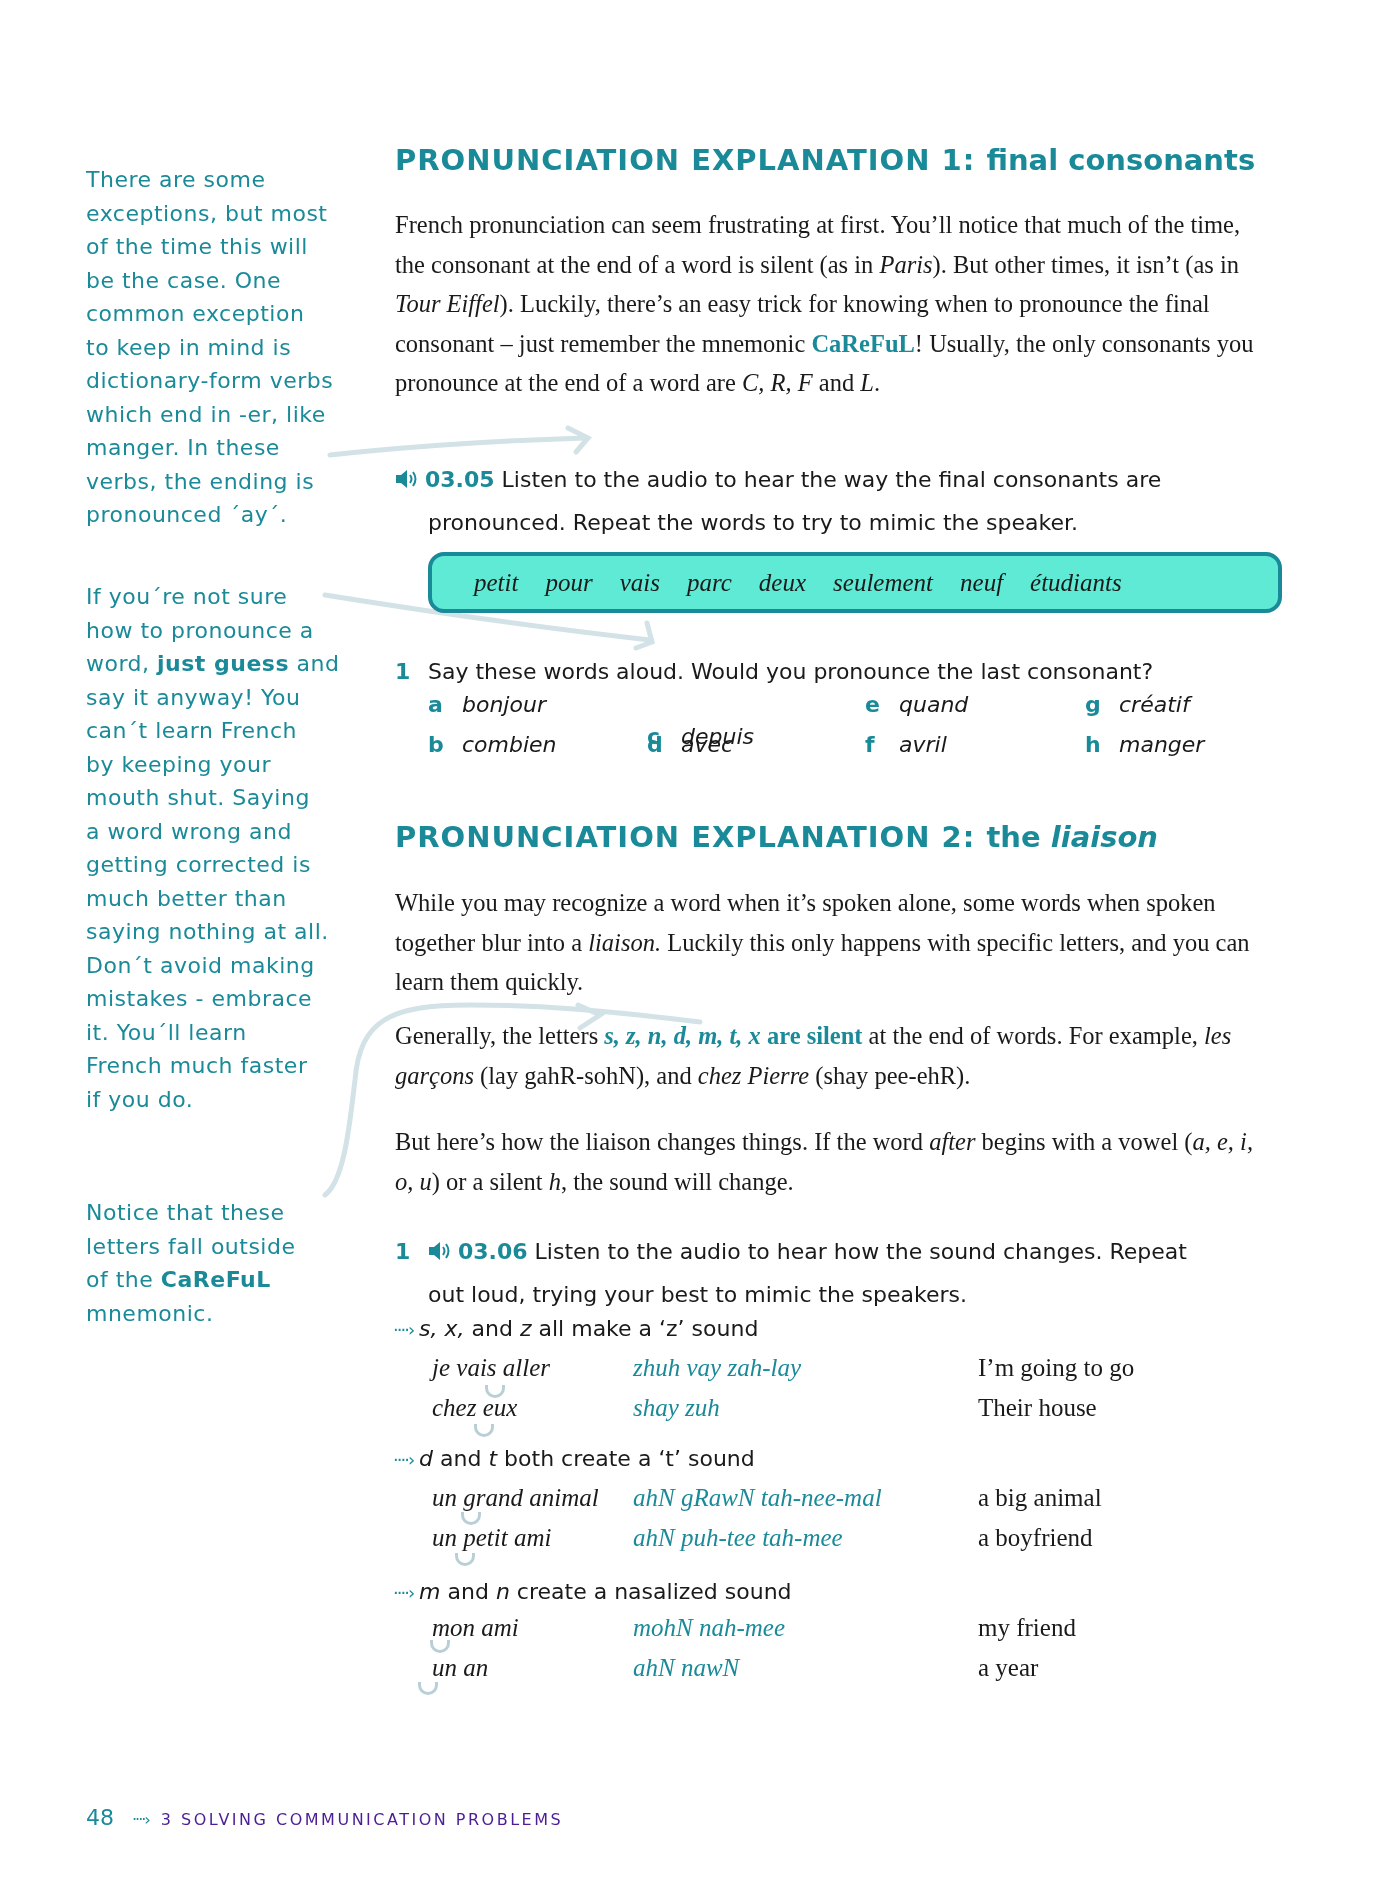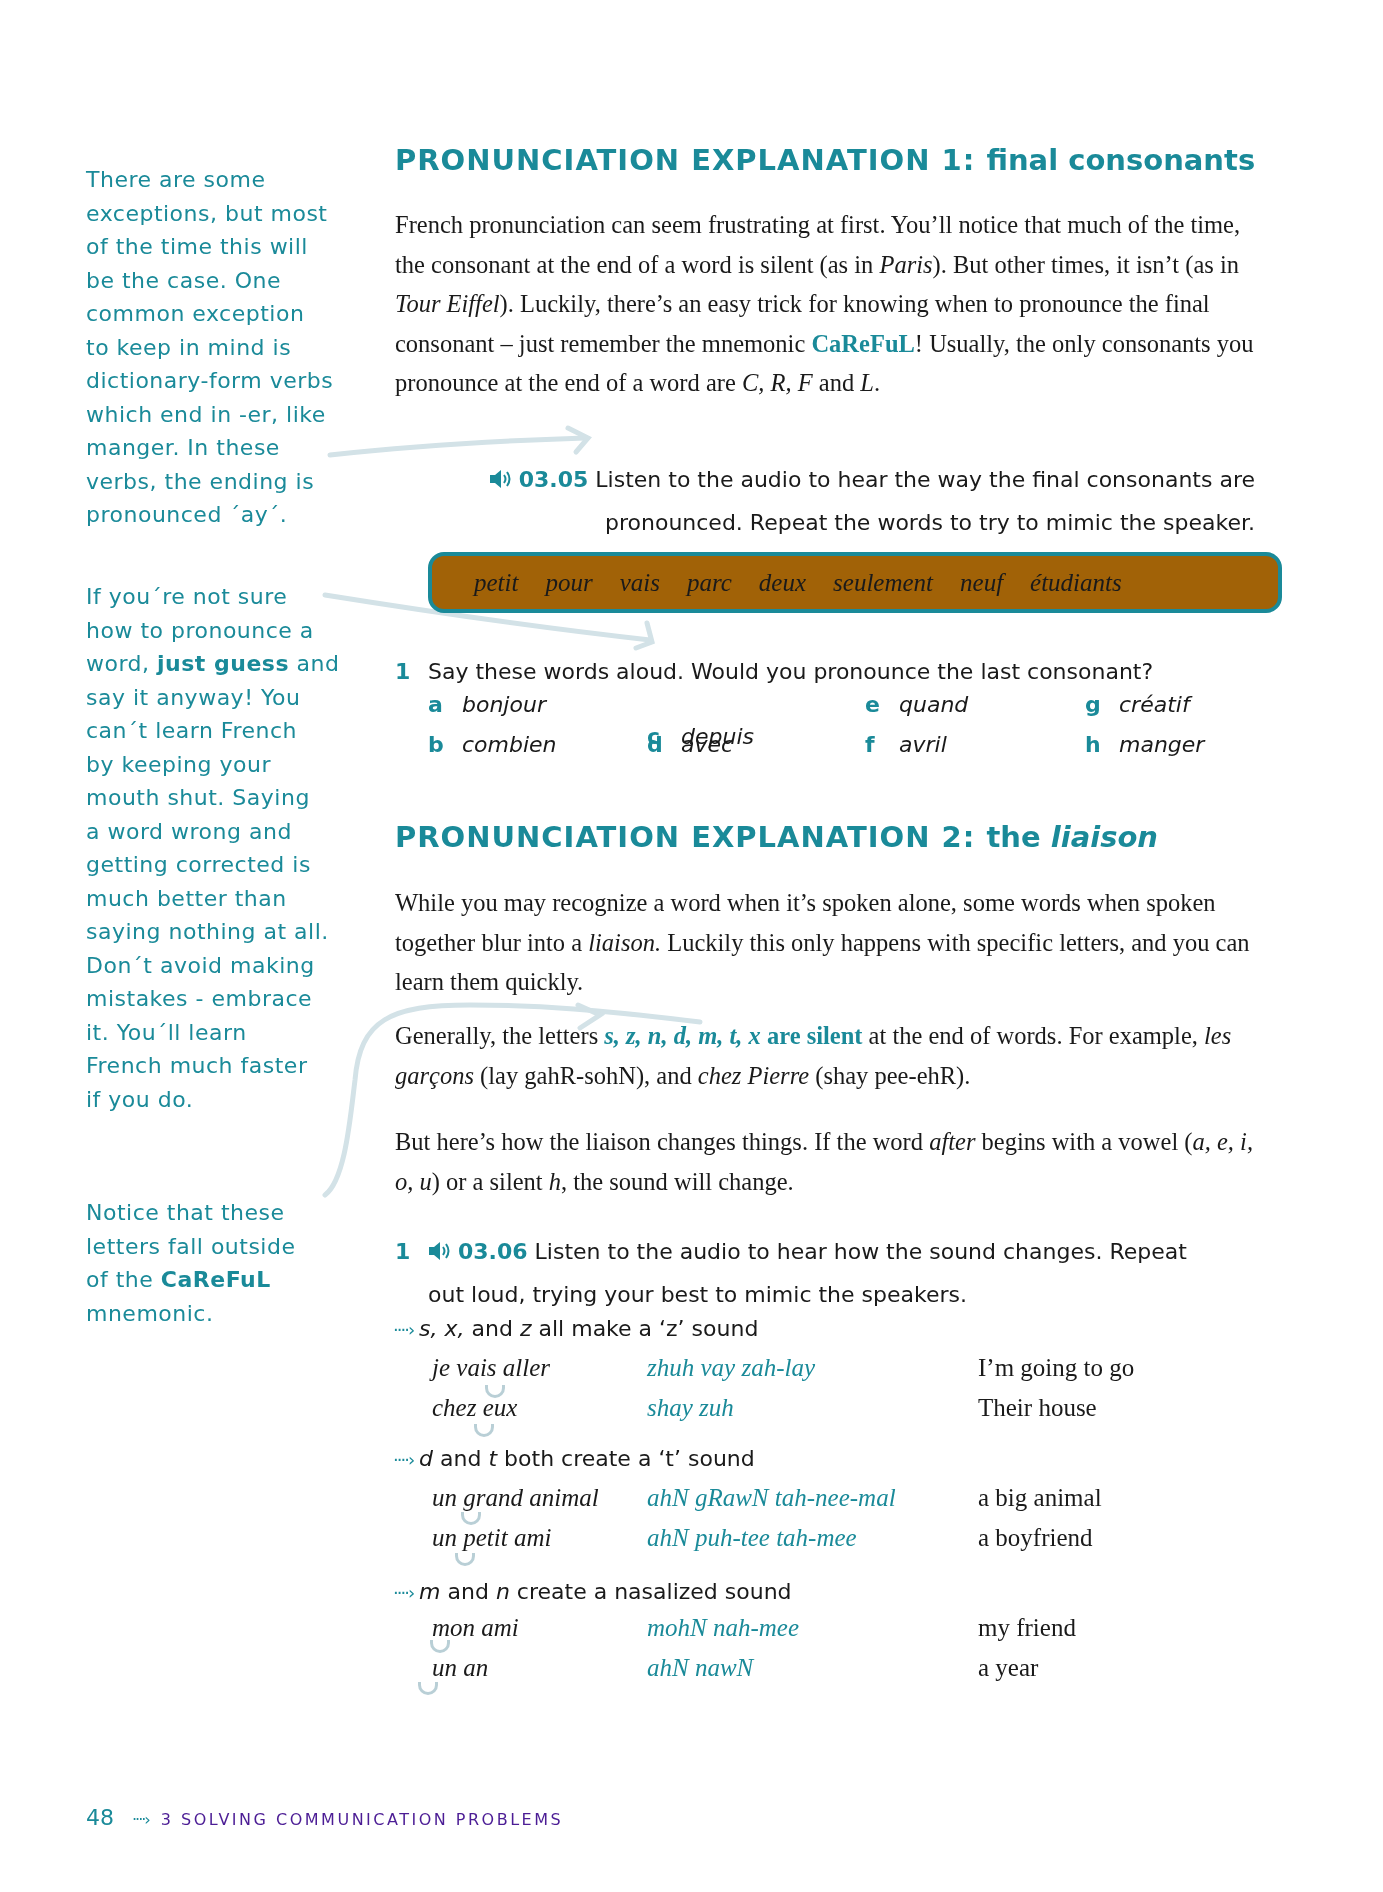--- a/index.html
+++ b/index.html
@@ -16,34 +16,34 @@
 
   .para { position: absolute; left: 395px; width: 860px; font-family: "Liberation Serif", serif; font-size: 24.5px; line-height: 39.5px; color: #1a1a1a; }
   .para i { font-style: italic; }
   .para .em { color: #1a8a99; font-weight: bold; }
   .para .emi { color: #1a8a99; font-weight: bold; font-style: italic; }
   .instr { position: absolute; left: 395px; width: 860px; font-family: "DejaVu Sans", sans-serif; font-size: 22px; line-height: 39.5px; color: #1a1a1a; }
   .instr .num { color: #1a8a99; font-weight: bold; }
   .instr .code { color: #1a8a99; font-weight: bold; }
   .indent { padding-left: 33px; }
 
-  .wordbox { position: absolute; left: 428px; top: 552px; width: 804px; height: 53px; border: 4px solid #1a8a99; border-radius: 16px; background: #a16207; display: flex; align-items: center; padding-left: 42px; box-sizing: content-box; }
+  .wordbox { position: absolute; left: 428px; top: 552px; width: 804px; height: 53px; border: 4px solid #1a8a99; border-radius: 16px; background: #5eead4; display: flex; align-items: center; padding-left: 42px; box-sizing: content-box; }
   .wordbox span { font-family: "Liberation Serif", serif; font-style: italic; font-size: 25px; margin-right: 27px; color: #1a1a1a; }
 
   .ex-grid { position: absolute; left: 395px; font-family: "DejaVu Sans", sans-serif; font-size: 22px; }
   .ex-item { position: absolute; white-space: nowrap; }
   .ex-item .l { color: #1a8a99; font-weight: bold; display: inline-block; width: 34px; }
   .ex-item .w { font-style: italic; }
 
   .rule-head { position: absolute; left: 393px; font-family: "DejaVu Sans", sans-serif; font-size: 22px; color: #1a1a1a; white-space: nowrap; }
   .rule-head .arr { color: #1a8a99; font-size: 18px; margin-right: 6px; letter-spacing: -2px; }
   .rule-head i { font-style: italic; }
   .row { position: absolute; left: 432px; font-family: "Liberation Serif", serif; font-size: 25px; white-space: nowrap; }
   .row .fr { position: absolute; left: 0; font-style: italic; }
-  .row .ph { position: absolute; left: 215px; font-style: italic; color: #1a8a99; }
+  .row .ph { position: absolute; left: 201px; font-style: italic; color: #1a8a99; }
   .row .en { position: absolute; left: 546px; }
   .link { position: absolute; width: 14px; height: 10px; border: 3px solid #b9cfd6; border-top: none; border-radius: 0 0 10px 10px; }
 
   .footer { position: absolute; left: 86px; top: 1805px; font-family: "DejaVu Sans", sans-serif; white-space: nowrap; }
   .footer .pg { color: #1a8a99; font-weight: normal; font-size: 22px; }
   .footer .arr { color: #1a8a99; font-size: 16px; margin: 0 12px 0 18px; letter-spacing: -2px; }
   .footer .sec { font-size: 16px; letter-spacing: 2.5px; color: #4c1d95; }
 
   svg.connectors { position: absolute; left: 0; top: 0; pointer-events: none; }
 </style>
@@ -100,21 +100,21 @@
 </div>
 
 <div class="heading" style="top:143px;">
   <span>PRONUNCIATION EXPLANATION 1: </span><span class="tail">final consonants</span>
 </div>
 
 <div class="para" style="top:205px;">
   <span>French pronunciation can seem frustrating at first. You’ll notice that much of the time, the consonant at the end of a word is silent (as in </span><i>Paris</i><span>). But other times, it isn’t (as in </span><i>Tour Eiffel</i><span>). Luckily, there’s an easy trick for knowing when to pronounce the final consonant – just remember the mnemonic </span><span class="em">CaReFuL</span><span>! Usually, the only consonants you pronounce at the end of a word are </span><i>C, R, F</i><span> and </span><i>L</i><span>.</span>
 </div>
 
-<div class="instr" style="top:460px; left:395px;text-align:right;">
+<div class="instr" style="top:460px; left:395px;">
   <div>
     <span style="display:inline-block; vertical-align:-3px; margin-right:4px;">
       <svg width="26" height="22" viewBox="0 0 26 22">
           <polygon points="1,7 6,7 12,2 12,20 6,15 1,15" fill="#1a8a99"></polygon>
           <path d="M15 7 Q18 11 15 15" stroke="#1a8a99" stroke-width="2" fill="none"></path>
           <path d="M18 4 Q23 11 18 18" stroke="#1a8a99" stroke-width="2" fill="none"></path>
         </svg>
     </span><span class="code">03.05</span>
     <span>Listen to the audio to hear the way the final consonants are</span>
   </div>

